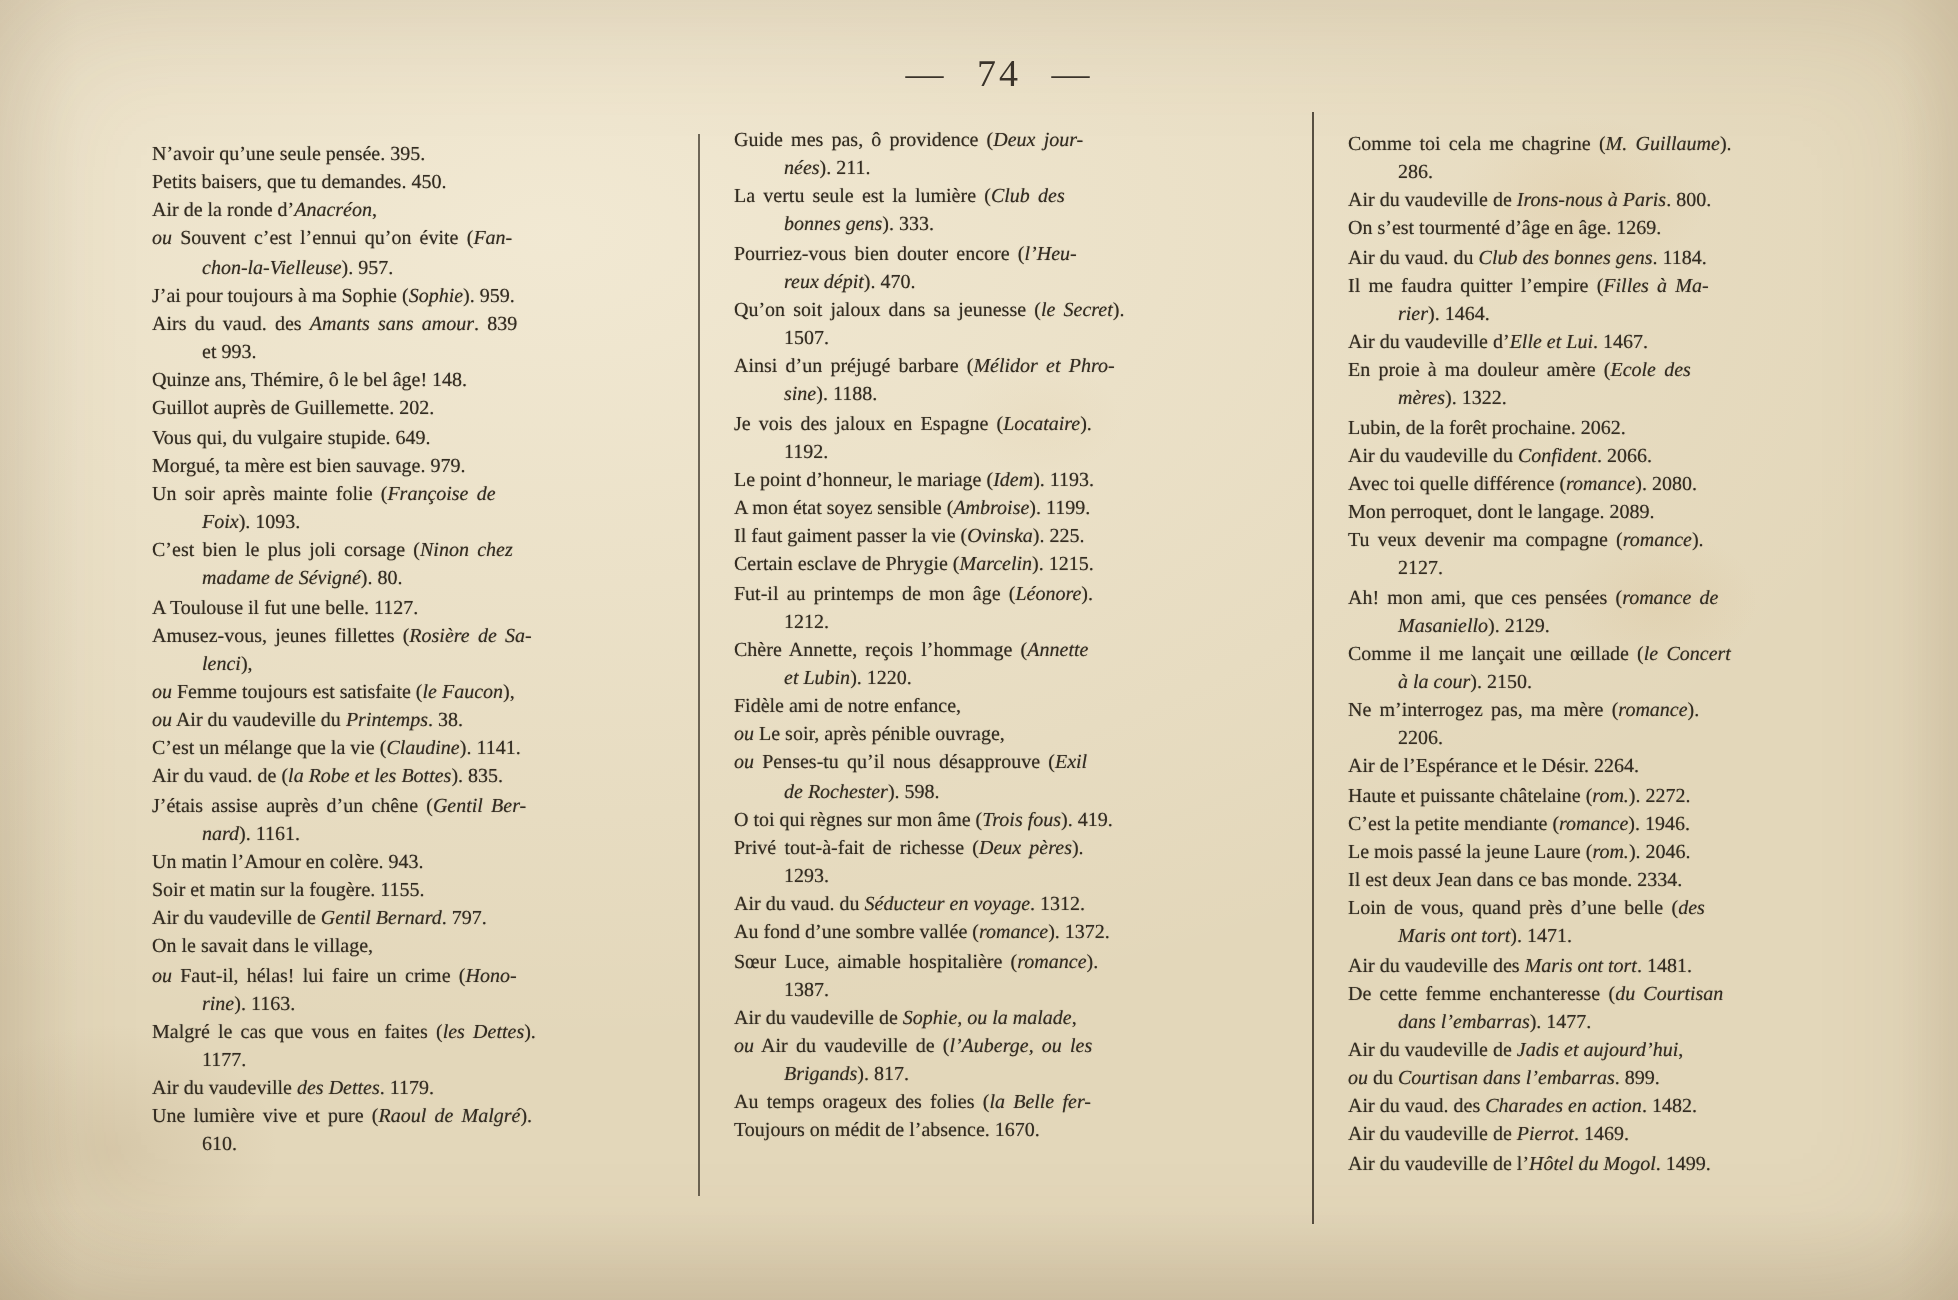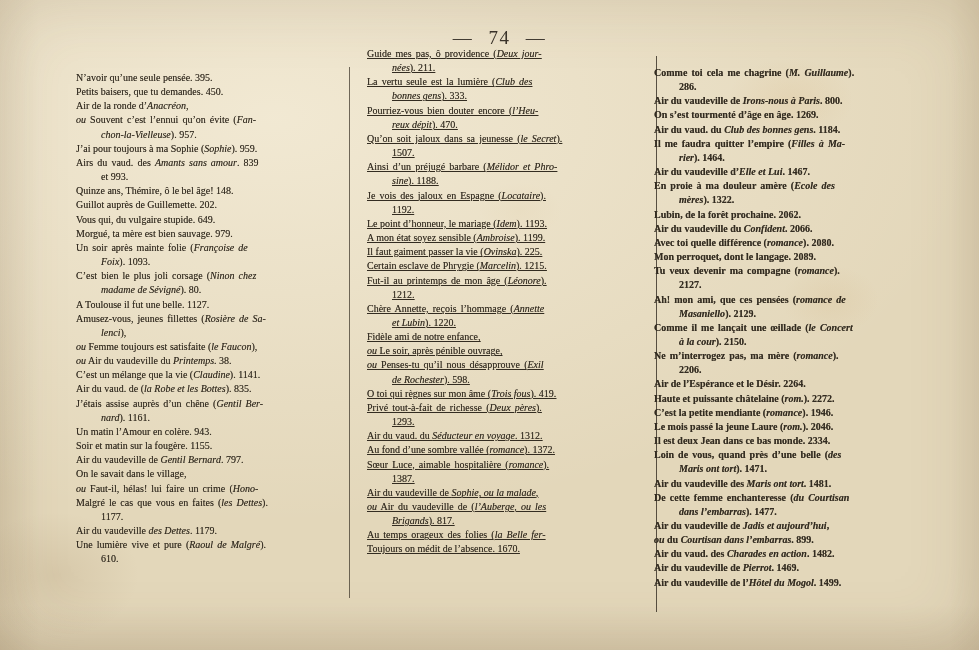--- a/index.html
+++ b/index.html
@@ -30,22 +30,22 @@
     word-spacing:9px;
     color:#3a332a;
   }
   .col{
     position:absolute;
     font-size:10px;
     line-height:14.15px;
     text-shadow:0 0 0.5px rgba(40,33,22,0.55);
   }
   .col1{left:76px;top:71px;width:272px;}
-  .col2{left:367px;top:47px;width:284px;text-decoration:underline;}
-  .col3{left:654px;top:66px;width:264px;font-weight:bold;}
+  .col2{left:367px;top:64px;width:284px;}
+  .col3{left:674px;top:66px;width:264px;}
   .line{white-space:nowrap;}
   .line.w{padding-left:25px;}
   .line.j{word-spacing:1.6px;}
   .it{font-style:italic;}
   .sep{position:absolute;width:1px;background:rgba(60,52,40,0.72);}
   .sep1{left:349px;top:67px;height:531px;}
   .sep2{left:656px;top:56px;height:556px;background:rgba(50,43,33,0.8);}
 </style>
 </head>
 <body>
@@ -76,20 +76,21 @@
       <div class="line"><span class="it">ou</span><span class="rm"> Air du vaudeville du </span><span class="it">Printemps</span><span class="rm">. 38.</span></div>
       <div class="line"><span class="rm">C’est un mélange que la vie (</span><span class="it">Claudine</span><span class="rm">). 1141.</span></div>
       <div class="line"><span class="rm">Air du vaud. de (</span><span class="it">la Robe et les Bottes</span><span class="rm">). 835.</span></div>
       <div class="line j"><span class="rm">J’étais assise auprès d’un chêne (</span><span class="it">Gentil Ber-</span></div>
       <div class="line w"><span class="it">nard</span><span class="rm">). 1161.</span></div>
       <div class="line"><span class="rm">Un matin l’Amour en colère. 943.</span></div>
       <div class="line"><span class="rm">Soir et matin sur la fougère. 1155.</span></div>
       <div class="line"><span class="rm">Air du vaudeville de </span><span class="it">Gentil Bernard</span><span class="rm">. 797.</span></div>
       <div class="line"><span class="rm">On le savait dans le village,</span></div>
       <div class="line j"><span class="it">ou</span><span class="rm"> Faut-il, hélas! lui faire un crime (</span><span class="it">Hono-</span></div>
+      <div class="line w"><span class="it">rine</span><span class="rm">). 1163.</span></div>
       <div class="line j"><span class="rm">Malgré le cas que vous en faites (</span><span class="it">les Dettes</span><span class="rm">).</span></div>
       <div class="line w"><span class="rm">1177.</span></div>
       <div class="line"><span class="rm">Air du vaudeville </span><span class="it">des Dettes</span><span class="rm">. 1179.</span></div>
       <div class="line j"><span class="rm">Une lumière vive et pure (</span><span class="it">Raoul de Malgré</span><span class="rm">).</span></div>
       <div class="line w"><span class="rm">610.</span></div>
     </div>
   <div class="sep sep1"></div>
   <div class="col col2">
       <div class="line j"><span class="rm">Guide mes pas, ô providence (</span><span class="it">Deux jour-</span></div>
       <div class="line w"><span class="it">nées</span><span class="rm">). 211.</span></div>

